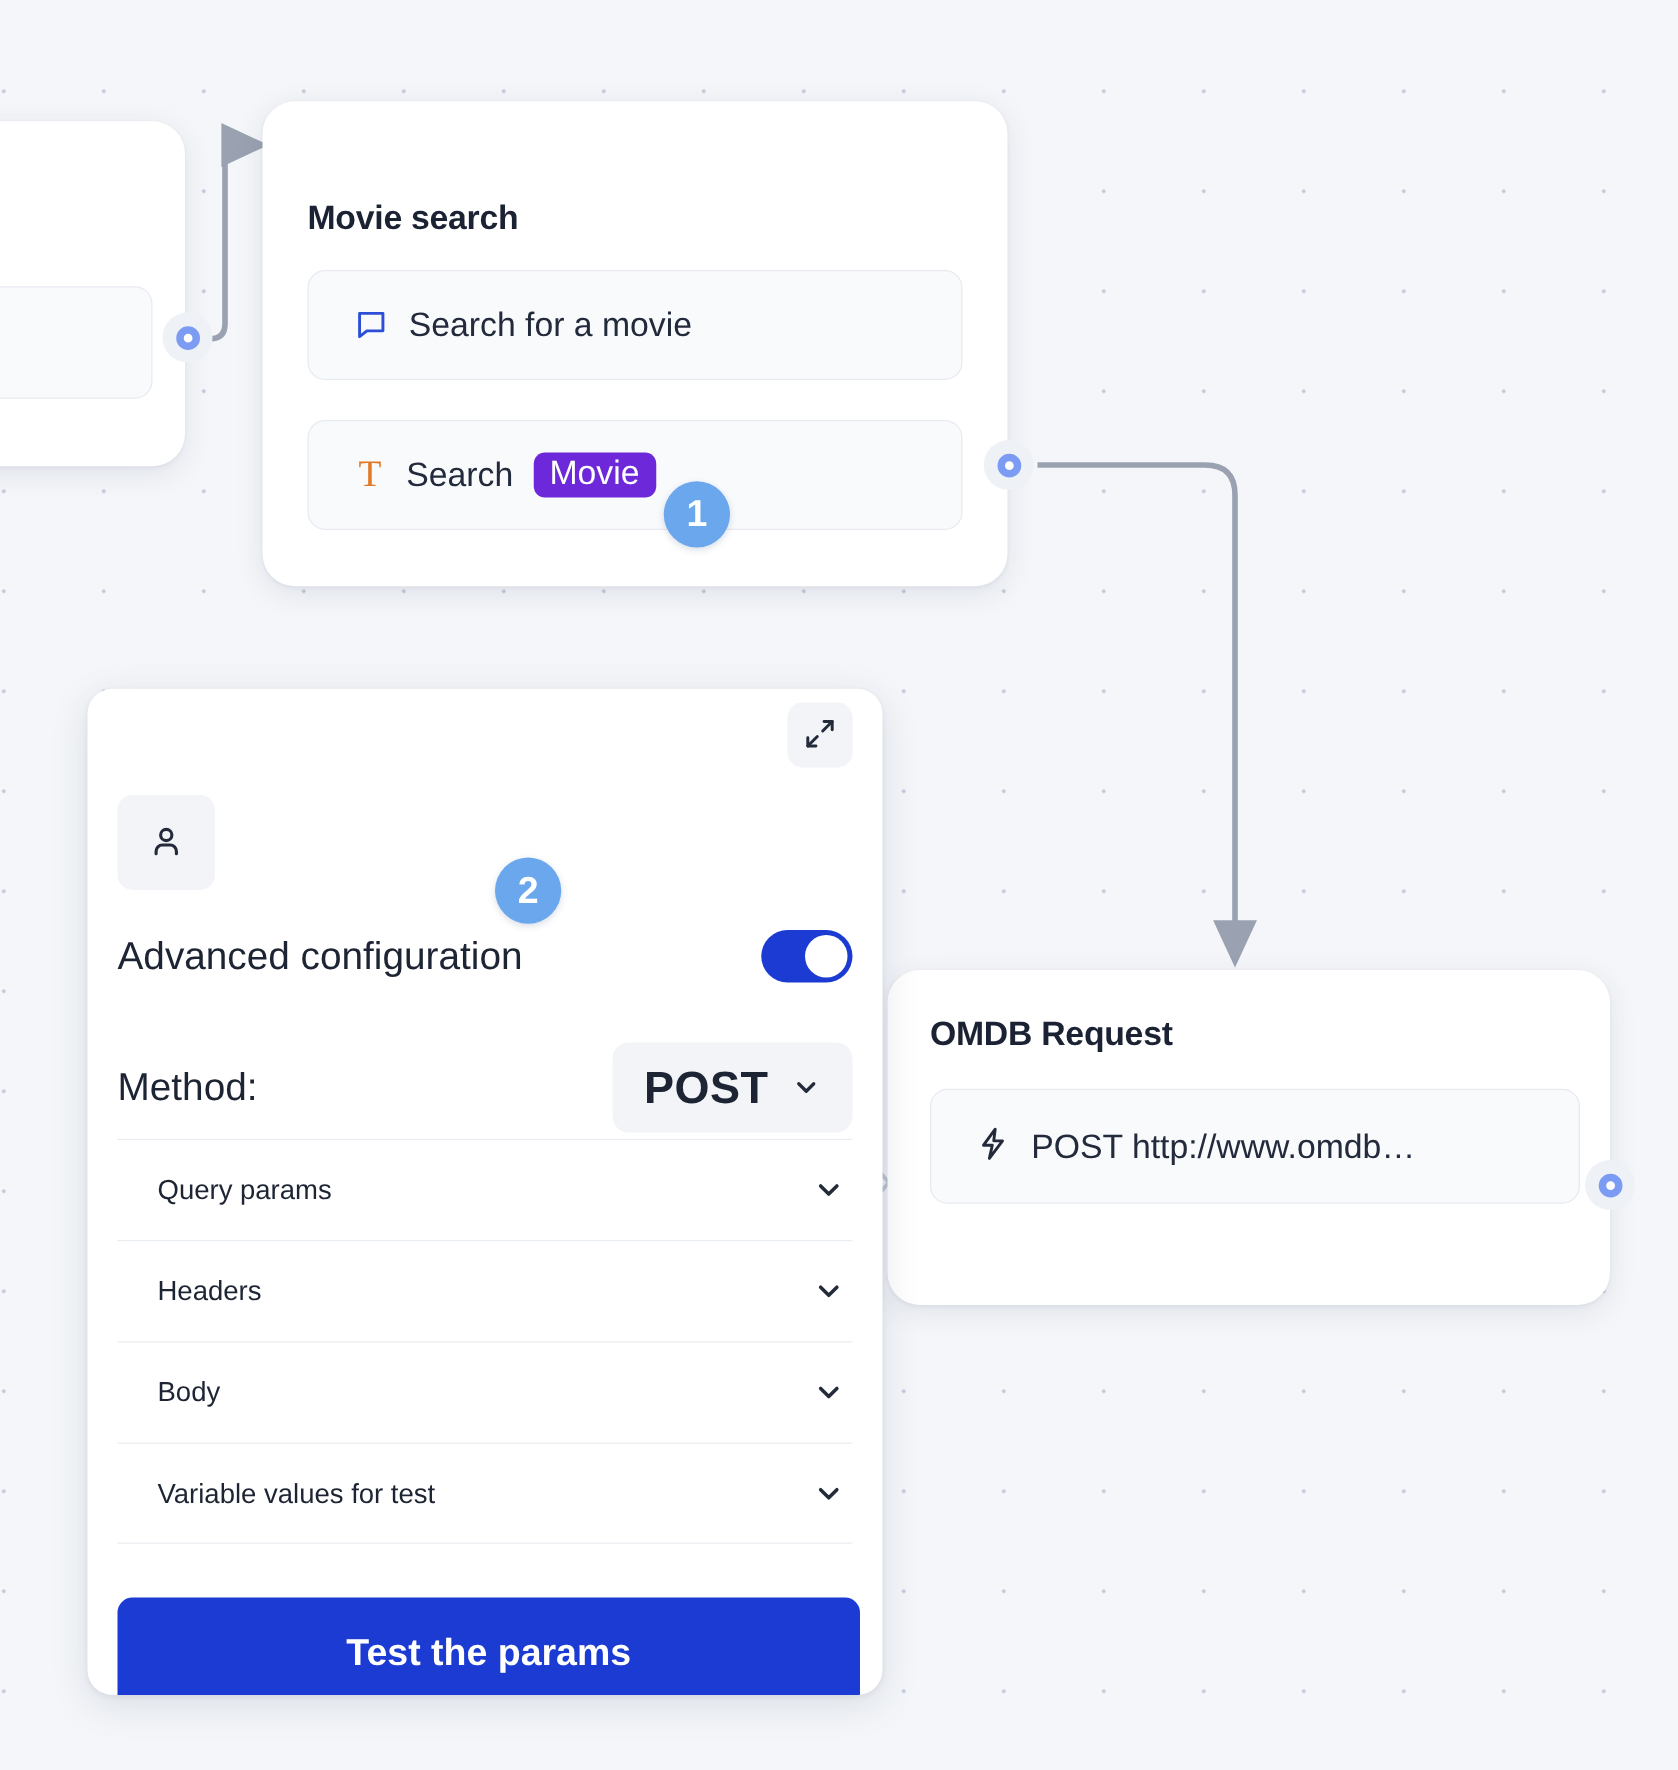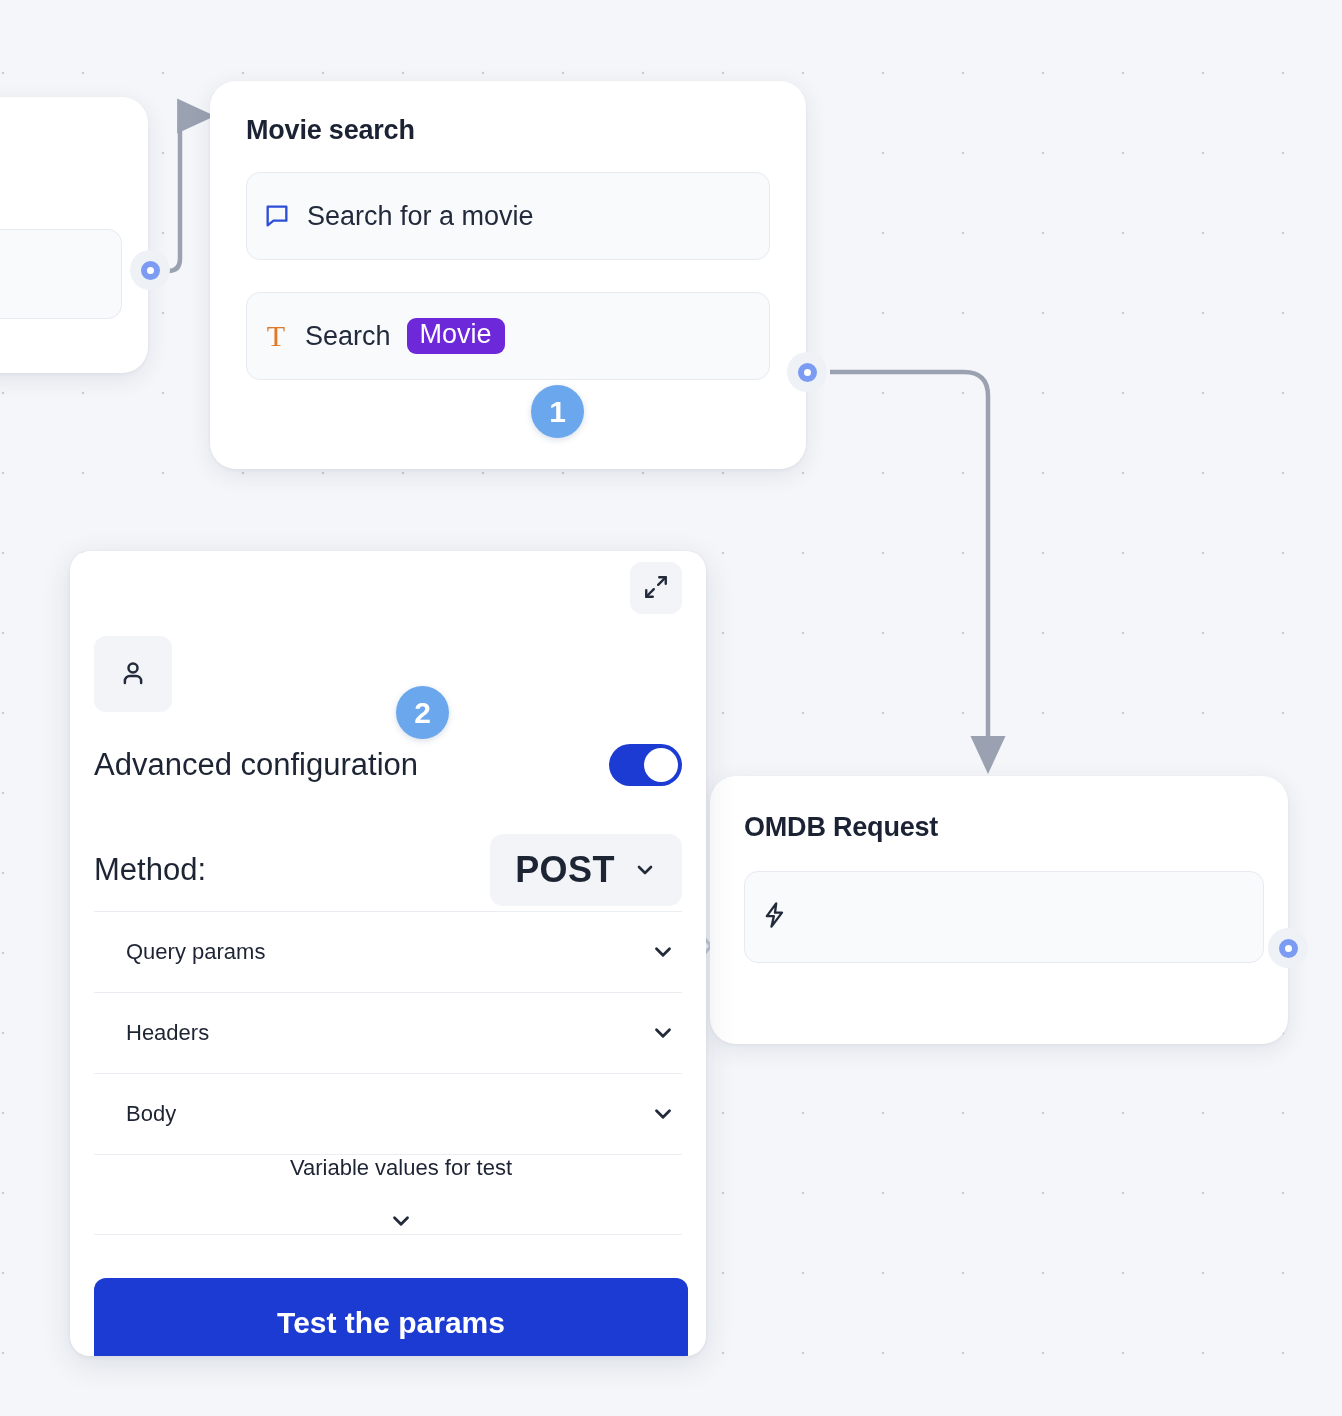--- a/index.html
+++ b/index.html
@@ -42,21 +42,21 @@
     letter-spacing: -0.2px;
     color: #1b2233;
   }
   .node-row {
     display: flex;
     align-items: center;
     background: #f8fafc;
     border: 1px solid #e7eaf1;
     border-radius: 14px;
     height: 88px;
-    padding: 0 16px;
+    padding: 0 36px;
     gap: 16px;
   }
   .node-row-label {
     font-size: 27px;
     color: #222a3b;
     display: flex;
     align-items: center;
     gap: 10px;
     white-space: nowrap;
   }
@@ -81,21 +81,21 @@
   }
 
   
   #movie-node {
     left: 210px;
     top: 81px;
     width: 596px;
     height: 388px;
     padding: 34px 36px;
   }
-  #movie-node .node-title { margin-bottom: 26px; }
+  #movie-node .node-title { margin-bottom: 26px; margin-top: 44px; }
   #movie-node .node-row { width: 524px; }
   #movie-node .node-row + .node-row { margin-top: 32px; }
 
   .chip-movie {
     background: #6d28d9;
     color: #ffffff;
     border-radius: 9px;
     padding: 3px 13px 6px;
     font-size: 27px;
     line-height: 1;
@@ -282,21 +282,21 @@
   }
   .acc-item {
     height: 81px;
     border-top: 1px solid #eaedf2;
     display: flex;
     align-items: center;
     justify-content: space-between;
     padding: 0 6px 0 32px;
     cursor: pointer;
   }
-  .acc-item:last-child { border-bottom: 1px solid #eaedf2; flex-direction: column; }
+  .acc-item:last-child { border-bottom: 1px solid #eaedf2; }
   .acc-label { font-size: 22px; color: #1d2433; }
 
   .test-btn {
     position: absolute;
     left: 24px;
     top: 727px;
     width: 594px;
     height: 90px;
     background: #1c3bd2;
     color: #ffffff;
@@ -356,20 +356,21 @@
   <div class="badge-num" id="badge-1">1</div>
 
   <div class="node" id="omdb-node">
     <div class="node-title">OMDB Request</div>
     <div class="node-row">
       <span>
         <svg width="28" height="28" viewBox="0 0 24 24" fill="none" stroke="#232b3b" stroke-width="2" stroke-linecap="round" stroke-linejoin="round">
           <path d="M13 2L5 13h6l-2 9 9-12h-6z"></path>
         </svg>
       </span>
+      <span class="node-row-label">POST http://www.omdb…</span>
     </div>
   </div>
   <div class="handle" id="handle-omdb"></div>
 
   <div id="config-panel">
 
     <button class="expand-btn">
       <span>
         <svg width="26" height="26" viewBox="0 0 24 24" fill="none" stroke="#232b3b" stroke-width="2.2" stroke-linecap="round" stroke-linejoin="round">
           <path d="M14 10L21 3"></path>

